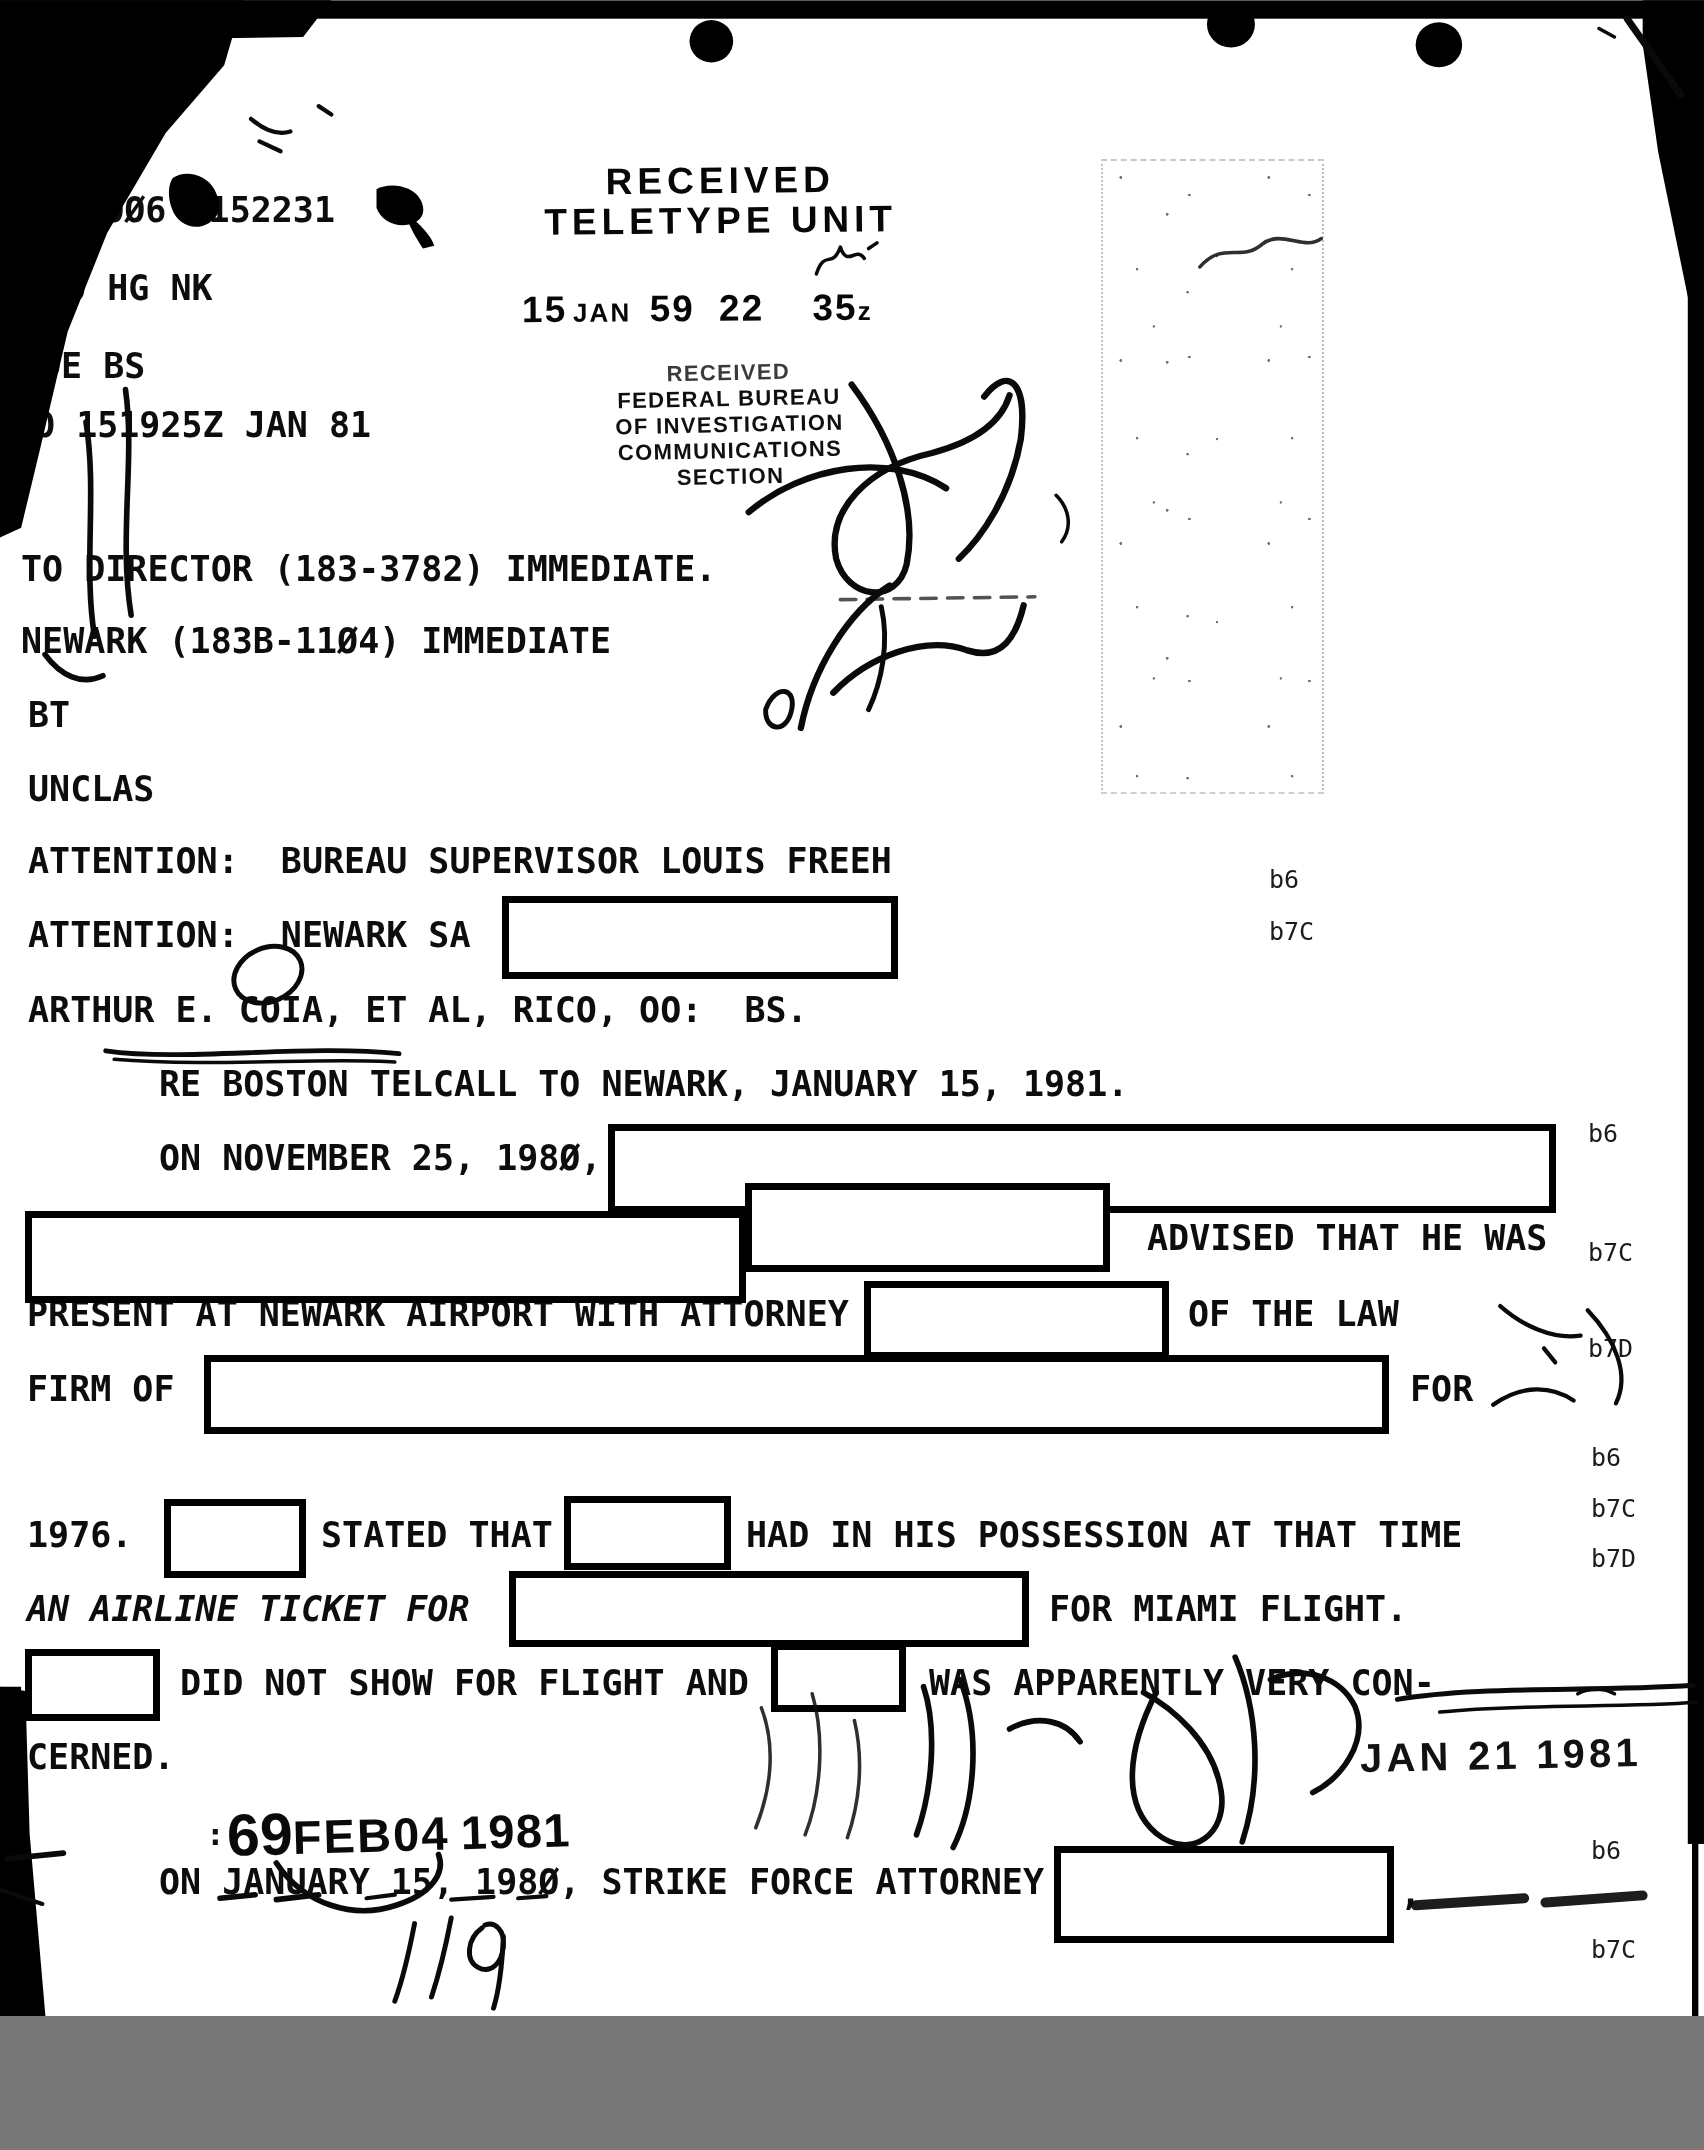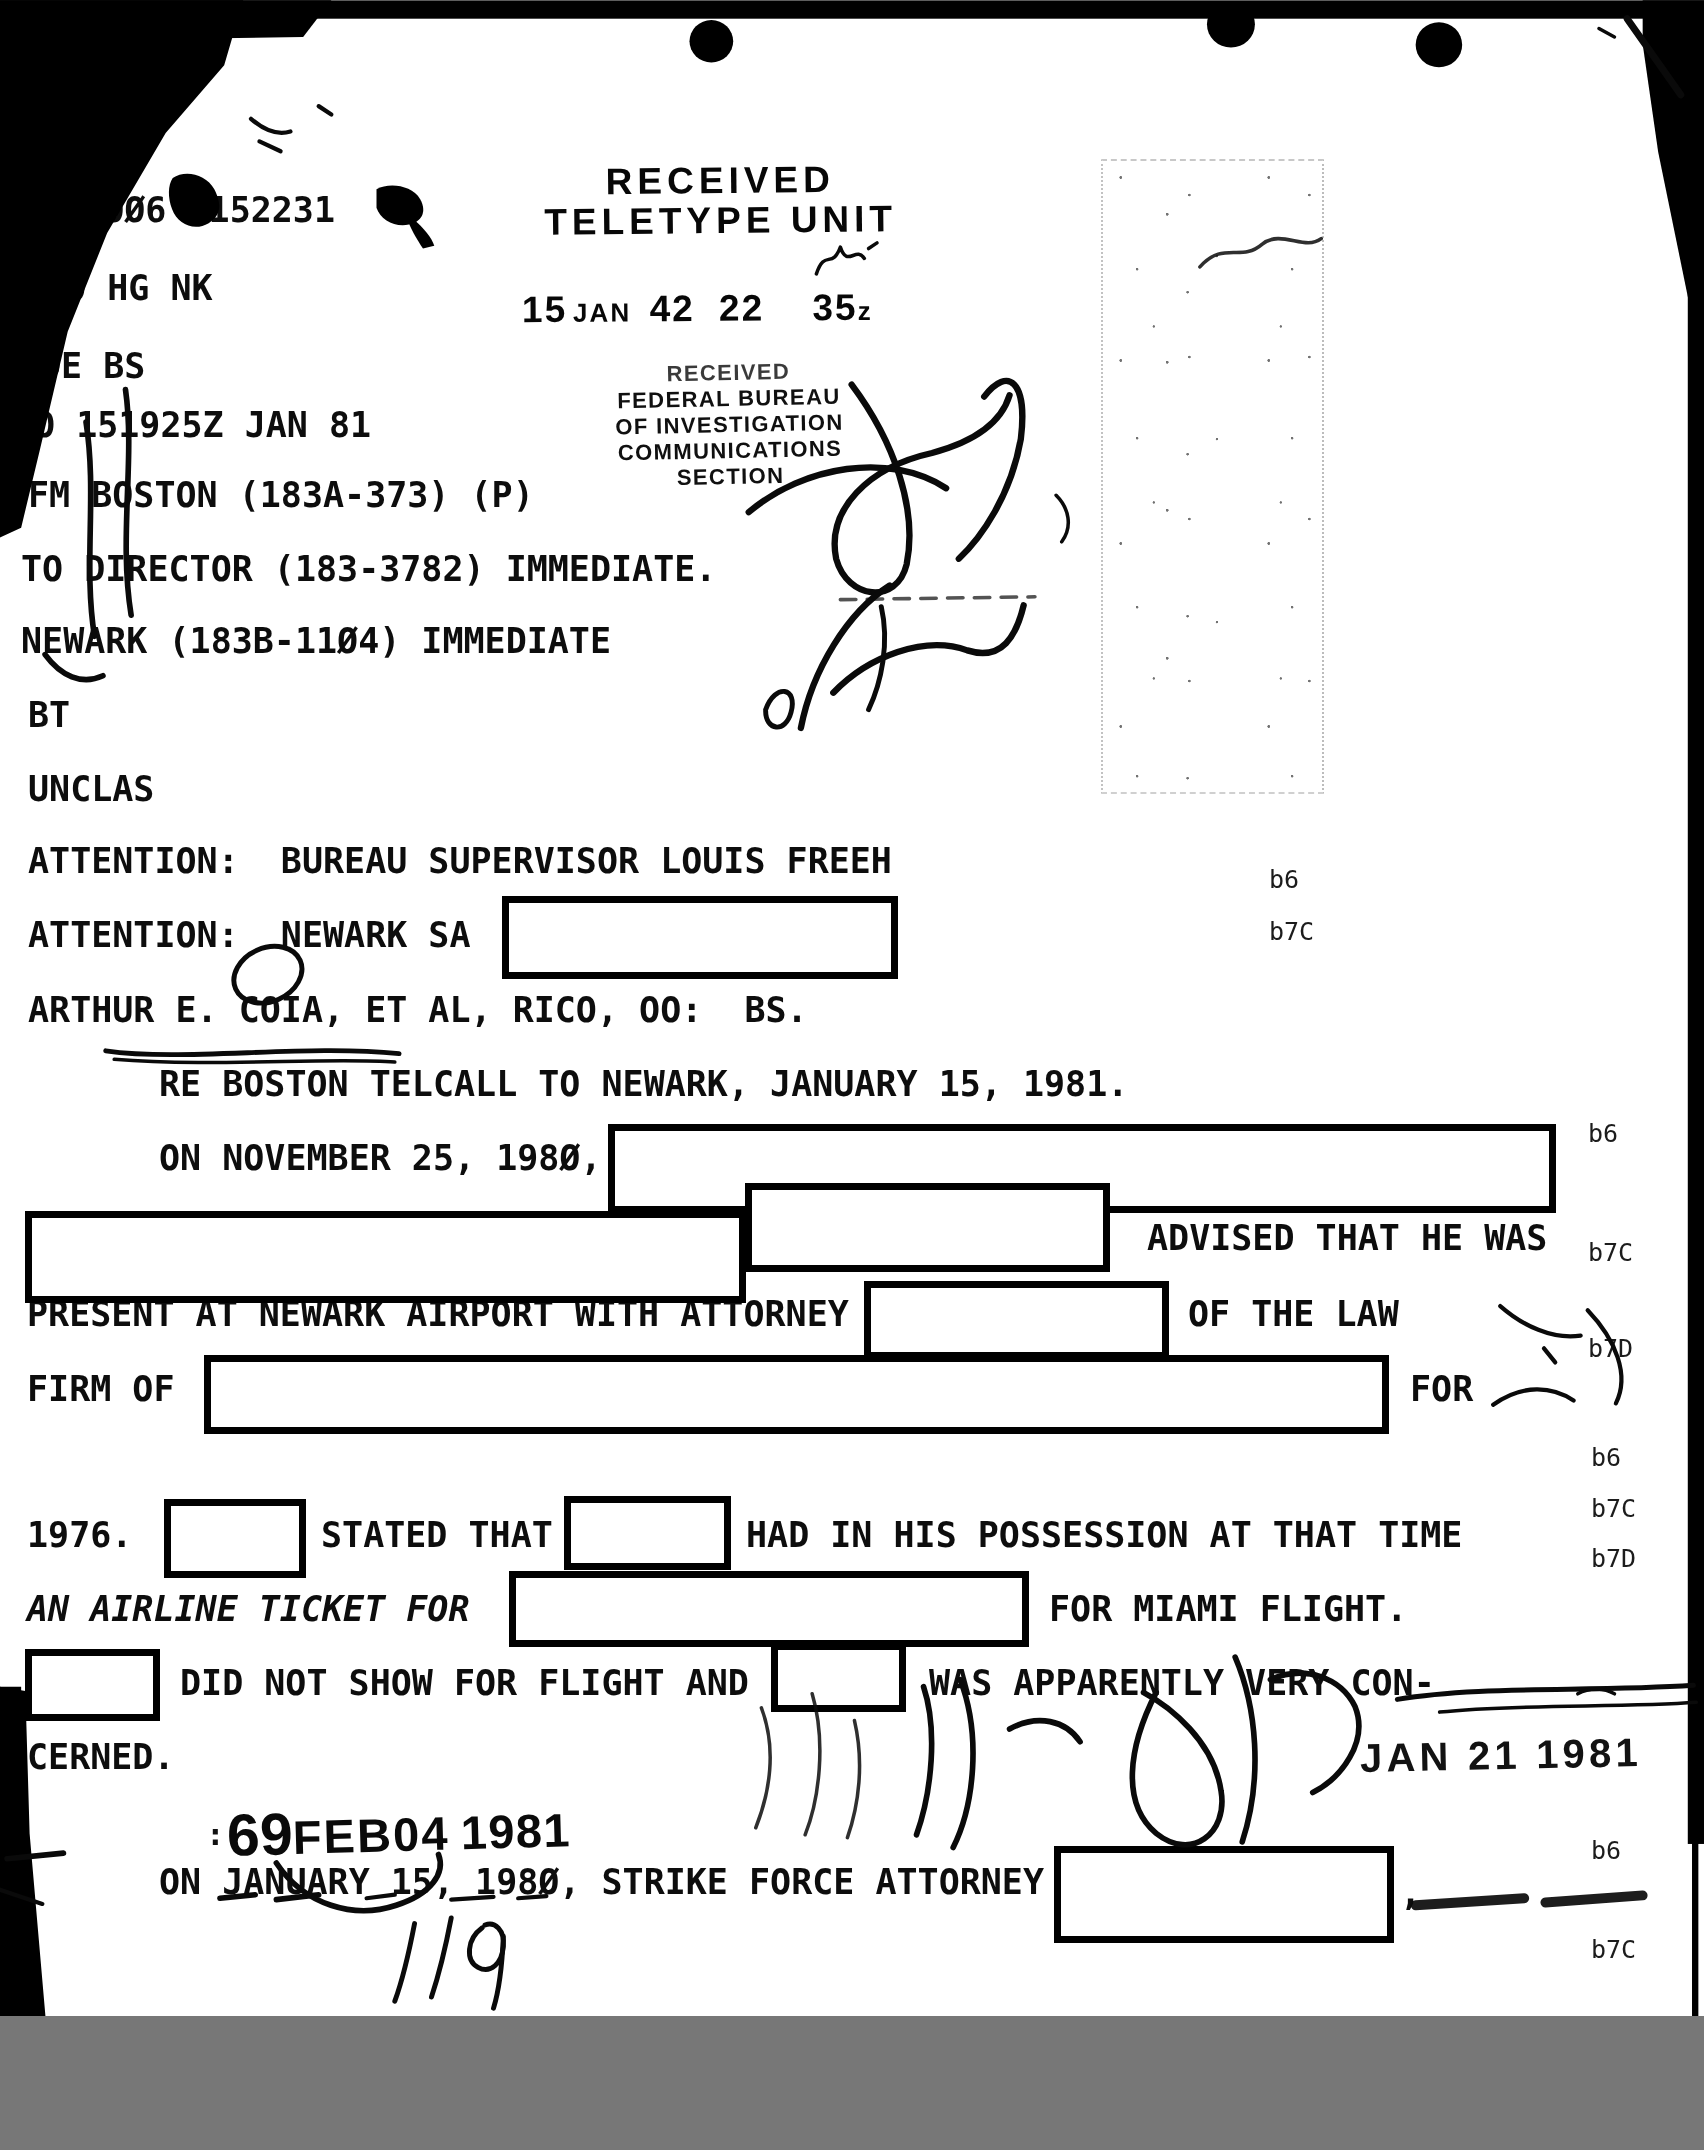--- a/index.html
+++ b/index.html
@@ -117,21 +117,21 @@
 
   <div class="stamp stamp-rcv">
     <div>RECEIVED</div>
     <div>TELETYPE UNIT</div>
   </div>
 
   <div class="stamp stamp-date">
     <span>15</span>
     <span class="sm" style="margin-left:5.6px">JAN</span>
     <span class="gap1"></span>
-    <span>42</span>
+    <span>59</span>
     <span class="gap2"></span>
     <span>22</span>
     <span class="gap3"></span>
     <span>35</span>
     <span class="sm">z</span>
   </div>
 
   <div class="stamp stamp-fbi">
     <div class="faint">RECEIVED</div>
     <div>FEDERAL BUREAU</div>
@@ -145,21 +145,20 @@
   <div class="stamp stamp-feb">
     <span class="big">69</span>
     <span class="mid">FEB04</span>
     <span class="yr">1981</span>
   </div>
 
   <span class="tt" style="left:40px;  top:193px;">BS0ØØ6 Ø152231</span>
   <span class="tt" style="left:44px;  top:271px;">OO HG NK</span>
   <span class="tt" style="left:40px;  top:349px;">DE BS</span>
   <span class="tt" style="left:34px;  top:408px;">O 151925Z JAN 81</span>
-  <span class="tt" style="left:28px;  top:478px;">FM BOSTON (183A-373) (P)</span>
   <span class="tt" style="left:21px;  top:552px;">TO DIRECTOR (183-3782) IMMEDIATE.</span>
   <span class="tt" style="left:21px;  top:624px;">NEWARK (183B-11Ø4) IMMEDIATE</span>
   <span class="tt" style="left:28px;  top:698px;">BT</span>
   <span class="tt" style="left:28px;  top:772px;">UNCLAS</span>
   <span class="tt" style="left:28px;  top:844px;text-align:right;">ATTENTION:  BUREAU SUPERVISOR LOUIS FREEH</span>
   <span class="tt" style="left:28px;  top:918px;">ATTENTION:  NEWARK SA</span>
   <span class="tt" style="left:28px;  top:993px;">ARTHUR E. COIA, ET AL, RICO, OO:  BS.</span>
   <span class="tt" style="left:159px; top:1067px;">RE BOSTON TELCALL TO NEWARK, JANUARY 15, 1981.</span>
   <span class="tt" style="left:159px; top:1141px;">ON NOVEMBER 25, 198Ø,</span>
   <span class="tt" style="left:1123px;top:1221px;margin-left:24px;">ADVISED THAT HE WAS</span>

